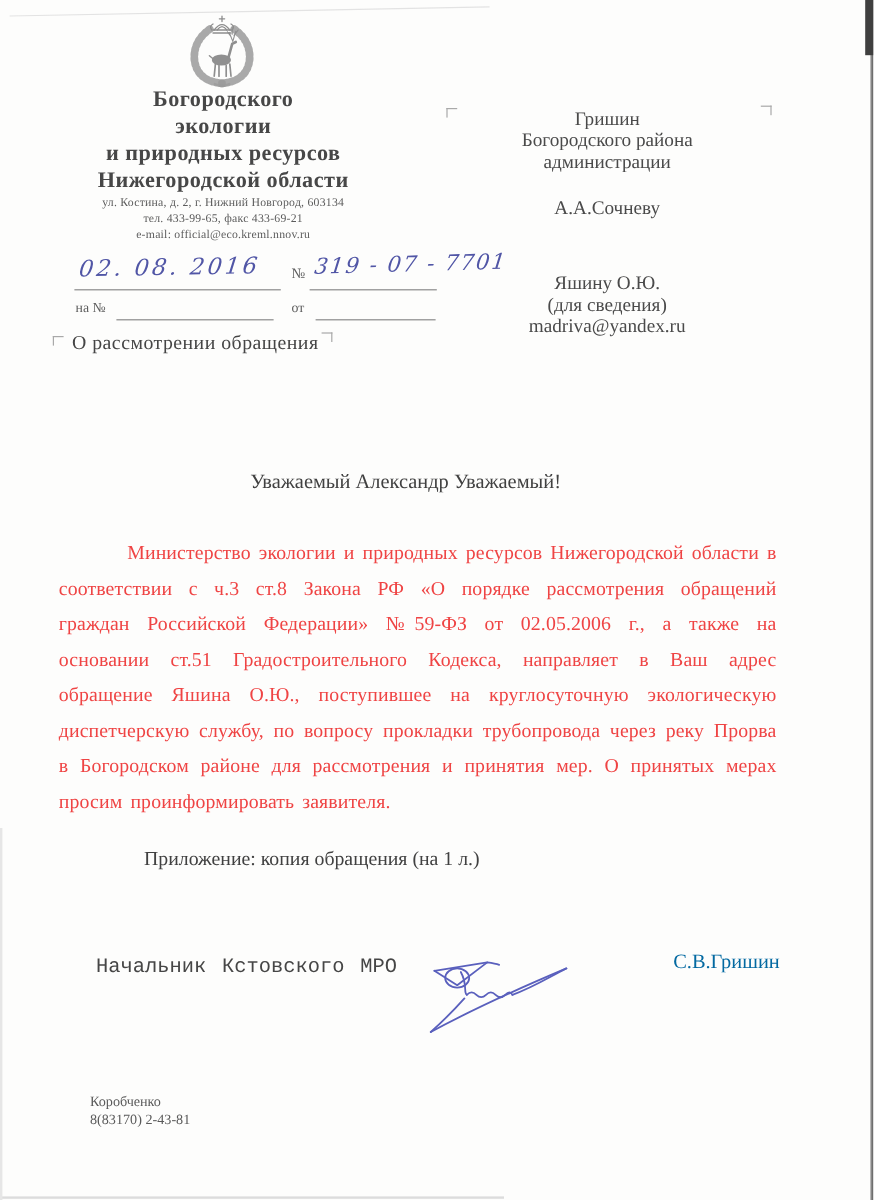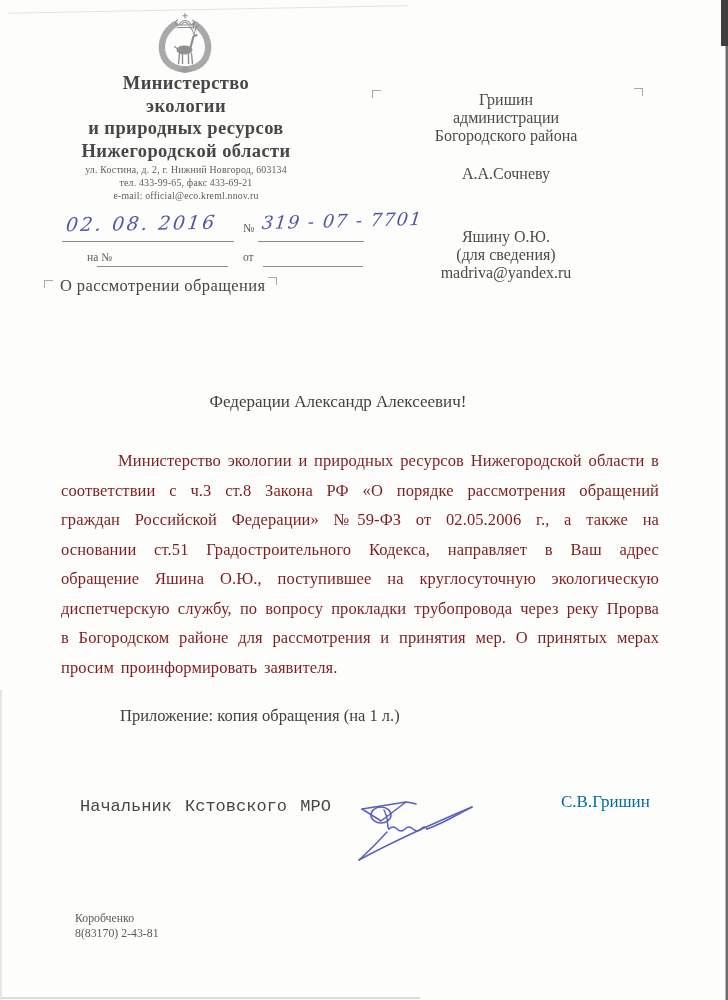--- a/index.html
+++ b/index.html
@@ -26,21 +26,21 @@
     font-size:9.8px; line-height:12.8px; color:#5c5c5c; letter-spacing:.2px;
   }
   
   .hw{font-family:"DejaVu Serif", serif; font-style:italic; color:#5156a6;}
   .hw-date{position:absolute; left:66px; top:212px; font-size:19px; letter-spacing:2.5px; transform:rotate(-1deg) skewX(-8deg);}
   .hw-num{position:absolute; left:262px; top:210px; font-size:18px; letter-spacing:1.5px; transform:rotate(-1.5deg) skewX(-8deg);}
   .num-sign{position:absolute; left:243px; top:221px; font-size:12px; color:#5c5c5c;}
   .rule{position:absolute; height:1px; background:#8a8a8a;}
   .rule-date{left:62px; top:241px; width:172px;}
   .rule-num{left:258px; top:241px; width:106px;}
-  .ref-na{position:absolute; left:63px; top:251px; font-size:11.5px; color:#5c5c5c;margin-left:24px;}
+  .ref-na{position:absolute; left:63px; top:251px; font-size:11.5px; color:#5c5c5c;}
   .ref-ot{position:absolute; left:243px; top:251px; font-size:11.5px; color:#5c5c5c;}
   .rule-na{left:97px; top:266px; width:131px;}
   .rule-ot{left:263px; top:266px; width:100px;}
   .subject{position:absolute; left:60px; top:276px; font-size:16.5px; color:#454545; letter-spacing:.4px;}
   
   .corner{position:absolute; width:8px; height:7px; border:0 solid #a9a9a9;}
   .corner.tl{border-top-width:1px; border-left-width:1px;}
   .corner.tr{border-top-width:1px; border-right-width:1px;}
   .c-subj-l{left:44px; top:280px;}
   .c-subj-r{left:268px; top:277px;}
@@ -48,23 +48,23 @@
   .c-addr-r{left:634px; top:88px;}
   
   .addressee{
     position:absolute; left:375px; top:91px; width:262px; text-align:center;
     font-size:16px; line-height:18px; color:#4a4a4a;
   }
   .addressee .gap20{height:20px;} .addressee .gap24{height:24px;} .addressee .gap21{height:21px;}
   
   .salutation{position:absolute; left:63px; top:392px; width:550px; text-align:center; font-size:17px; color:#414141;}
   .body-par{
-    position:absolute; left:61px; top:446px; width:598px;
+    position:absolute; left:49px; top:446px; width:598px;
     font-size:16.5px; line-height:29.5px; text-align:justify; text-indent:57px;
-    color:#7f1d1d; word-spacing:2.5px; letter-spacing:.1px;font-family:Liberation Serif, serif;
+    color:#ef4444; word-spacing:2.5px; letter-spacing:.1px;font-family:Liberation Serif, serif;
   }
   .attachment{position:absolute; left:120px; top:706px; font-size:16.5px; color:#414141;text-align:center;}
   
   .sig-position{position:absolute; left:80px; top:797px; font-size:17px; color:#464646; word-spacing:3px;font-family:Liberation Mono, monospace;}
   .sig-name{position:absolute; left:561px; top:792px; font-size:17px; color:#0369a1;}
   .sig-ink{position:absolute; left:334px; top:779px; width:150px; height:105px;}
   
   .footer{position:absolute; left:75px; top:911px; font-size:11.8px; line-height:14.5px; color:#5a5a5a;}
 </style>
 </head>
@@ -100,21 +100,21 @@
         <path d="M38.5 36 L41.5 25 L44.5 23.5" stroke-width="2.2"></path>
         <path d="M25 37 l-2.5 -2" stroke-width="1.2"></path>
         <g stroke-width="0.9">
           <path d="M42 23 L39 15.5 M42 23 L44.5 14.5 M40.5 19 L37.5 15 M43 18 L46.5 13.5 M41.5 17 L41.5 11.5"></path>
         </g>
       </g>
     </g>
   </svg>
 
   <div class="org-block">
-    <div>Министерство</div>
+    <div>Богородского</div>
     <div>экологии</div>
     <div>и природных ресурсов</div>
     <div>Нижегородской области</div>
   </div>
 
   <div class="addr-block">
     <div>ул. Костина, д. 2, г. Нижний Новгород,  603134</div>
     <div>тел. 433-99-65, факс 433-69-21</div>
     <div>e-mail: official@eco.kreml.nnov.ru</div>
   </div>
@@ -131,32 +131,32 @@
   <div class="rule rule-ot"></div>
 
   <div class="corner tl c-subj-l"></div>
   <div class="subject">О  рассмотрении обращения</div>
   <div class="corner tr c-subj-r"></div>
 
   <div class="corner tl c-addr-l"></div>
   <div class="corner tr c-addr-r"></div>
   <div class="addressee">
     <div>Гришин</div>
+    <div>Богородского района</div>
     <div>администрации</div>
-    <div>Богородского района</div>
     <div class="gap20"></div>
     <div>А.А.Сочневу</div>
     <div class="gap24"></div>
     <div class="gap21"></div>
     <div>Яшину О.Ю.</div>
     <div>(для сведения)</div>
     <div>madriva@yandex.ru</div>
   </div>
 
-  <div class="salutation">Федерации Александр Алексеевич!</div>
+  <div class="salutation">Уважаемый Александр Уважаемый!</div>
   <div class="body-par">Министерство экологии и природных ресурсов Нижегородской области в соответствии с ч.3 ст.8 Закона РФ «О порядке рассмотрения обращений граждан Российской Федерации» №59-ФЗ от 02.05.2006 г., а также на основании ст.51 Градостроительного Кодекса,  направляет в Ваш адрес обращение  Яшина О.Ю., поступившее на круглосуточную экологическую диспетчерскую службу, по вопросу  прокладки трубопровода через реку Прорва в Богородском районе для рассмотрения и принятия мер. О принятых мерах просим проинформировать заявителя.</div>
   <div class="attachment">Приложение: копия обращения (на 1 л.)</div>
 
   <div class="sig-position">Начальник  Кстовского МРО</div>
   <svg class="sig-ink" viewBox="0 0 150 105">
     <g fill="none" stroke="#5a60bd" stroke-width="1.5" stroke-linecap="round" stroke-linejoin="round">
       <path d="M28 30 L72 23 q7 1 10 2"></path>
       <path d="M72 23 L47 42 L28 30"></path>
       <ellipse cx="47" cy="36" rx="10" ry="8"></ellipse>
       <path d="M50 31 C56 42 52 48 55 50"></path>

